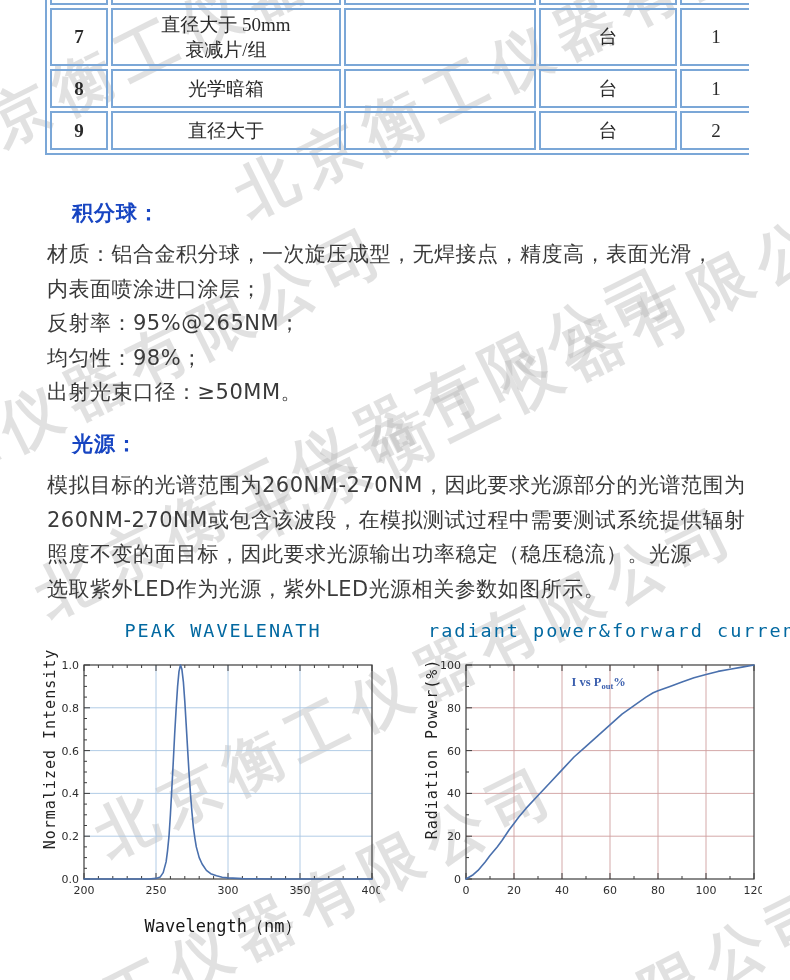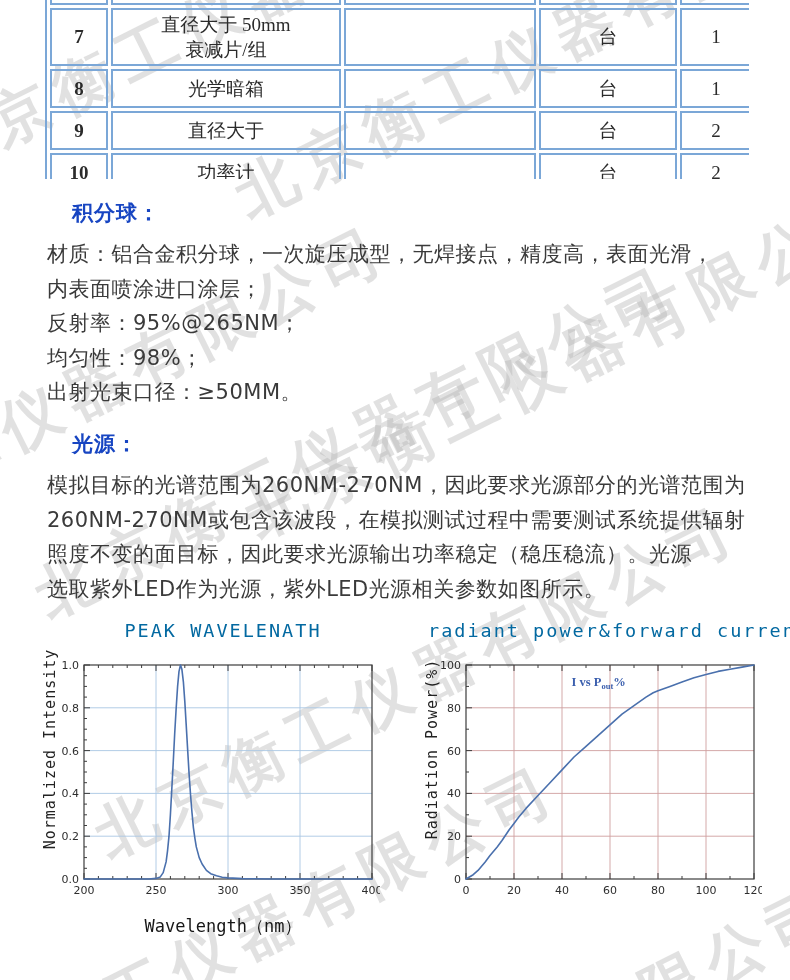--- a/index.html
+++ b/index.html
@@ -110,27 +110,20 @@
         <tr class="r-std">
           <td class="c-no">8</td>
           <td class="c-name">光学暗箱</td>
           <td class="c-desc"></td>
           <td class="c-unit">台</td>
           <td class="c-qty">1</td>
         </tr>
         <tr class="r-std">
           <td class="c-no">9</td>
           <td class="c-name">直径大于</td>
-          <td class="c-desc"></td>
-          <td class="c-unit">台</td>
-          <td class="c-qty">2</td>
-        </tr>
-        <tr class="r-std">
-          <td class="c-no">10</td>
-          <td class="c-name">功率计</td>
           <td class="c-desc"></td>
           <td class="c-unit">台</td>
           <td class="c-qty">2</td>
         </tr>
       </tbody>
         </table>
     </div>
 
     <div class="section">
       <div class="sec-heading">积分球：</div>

